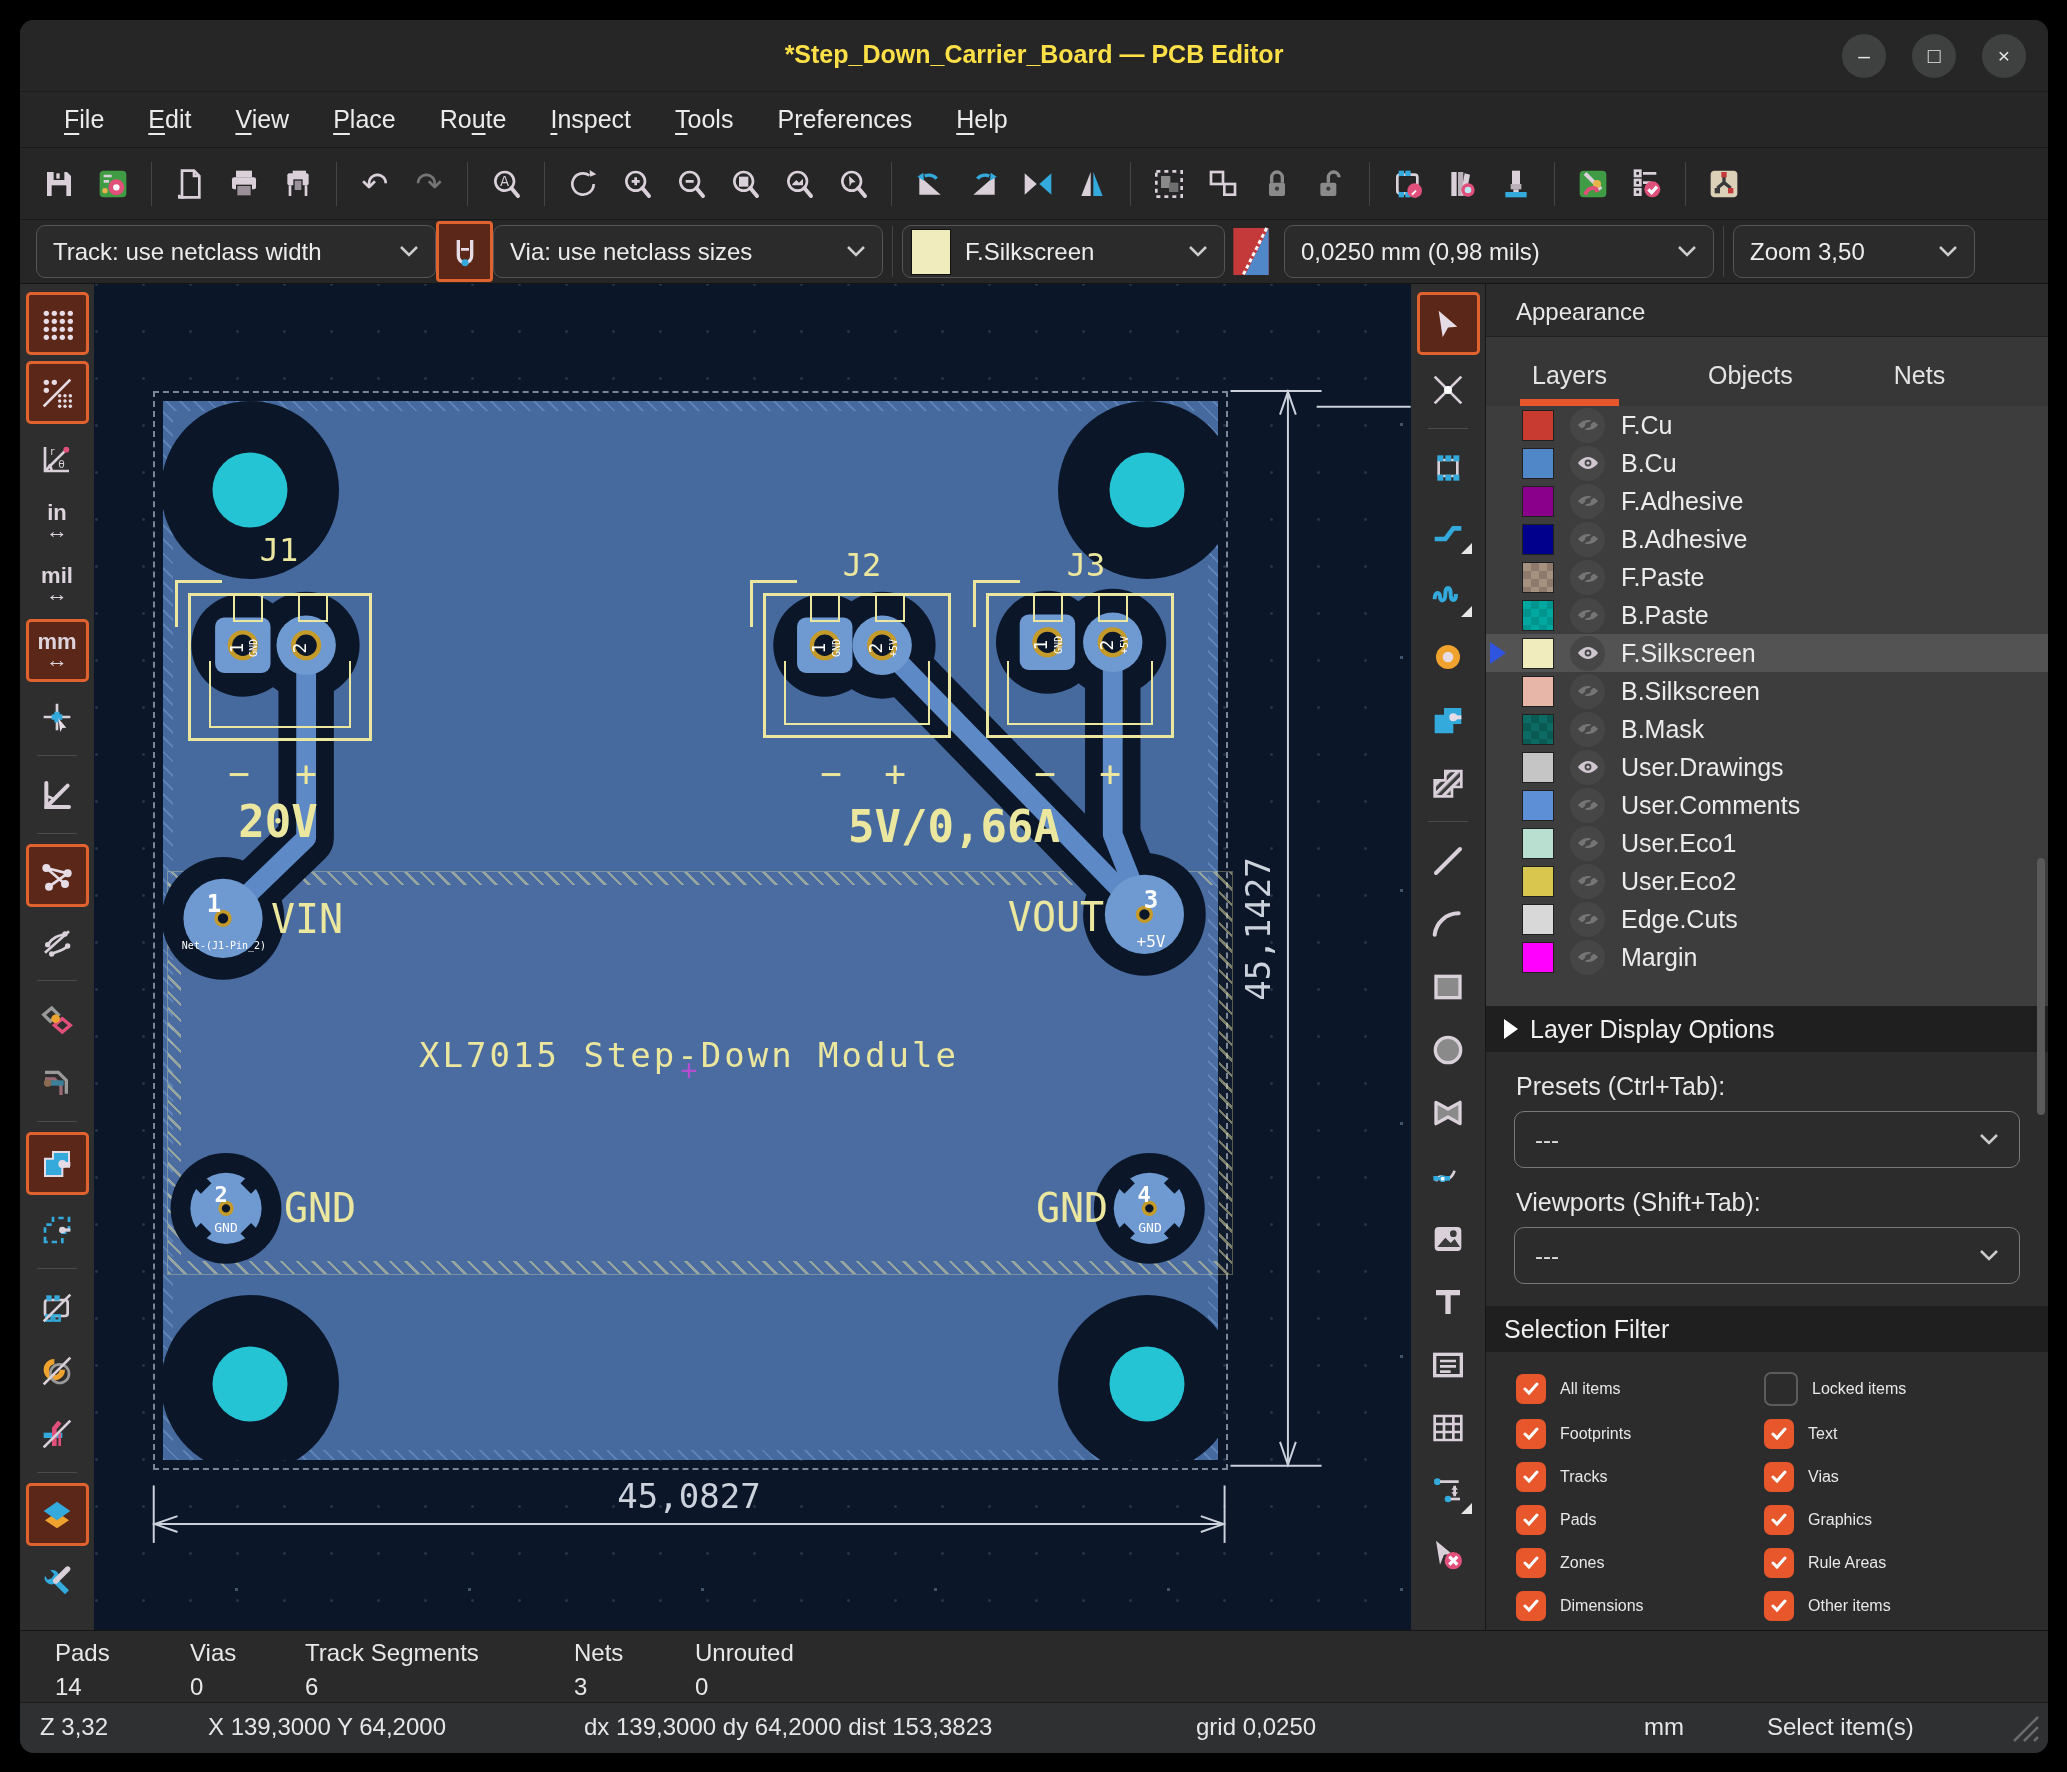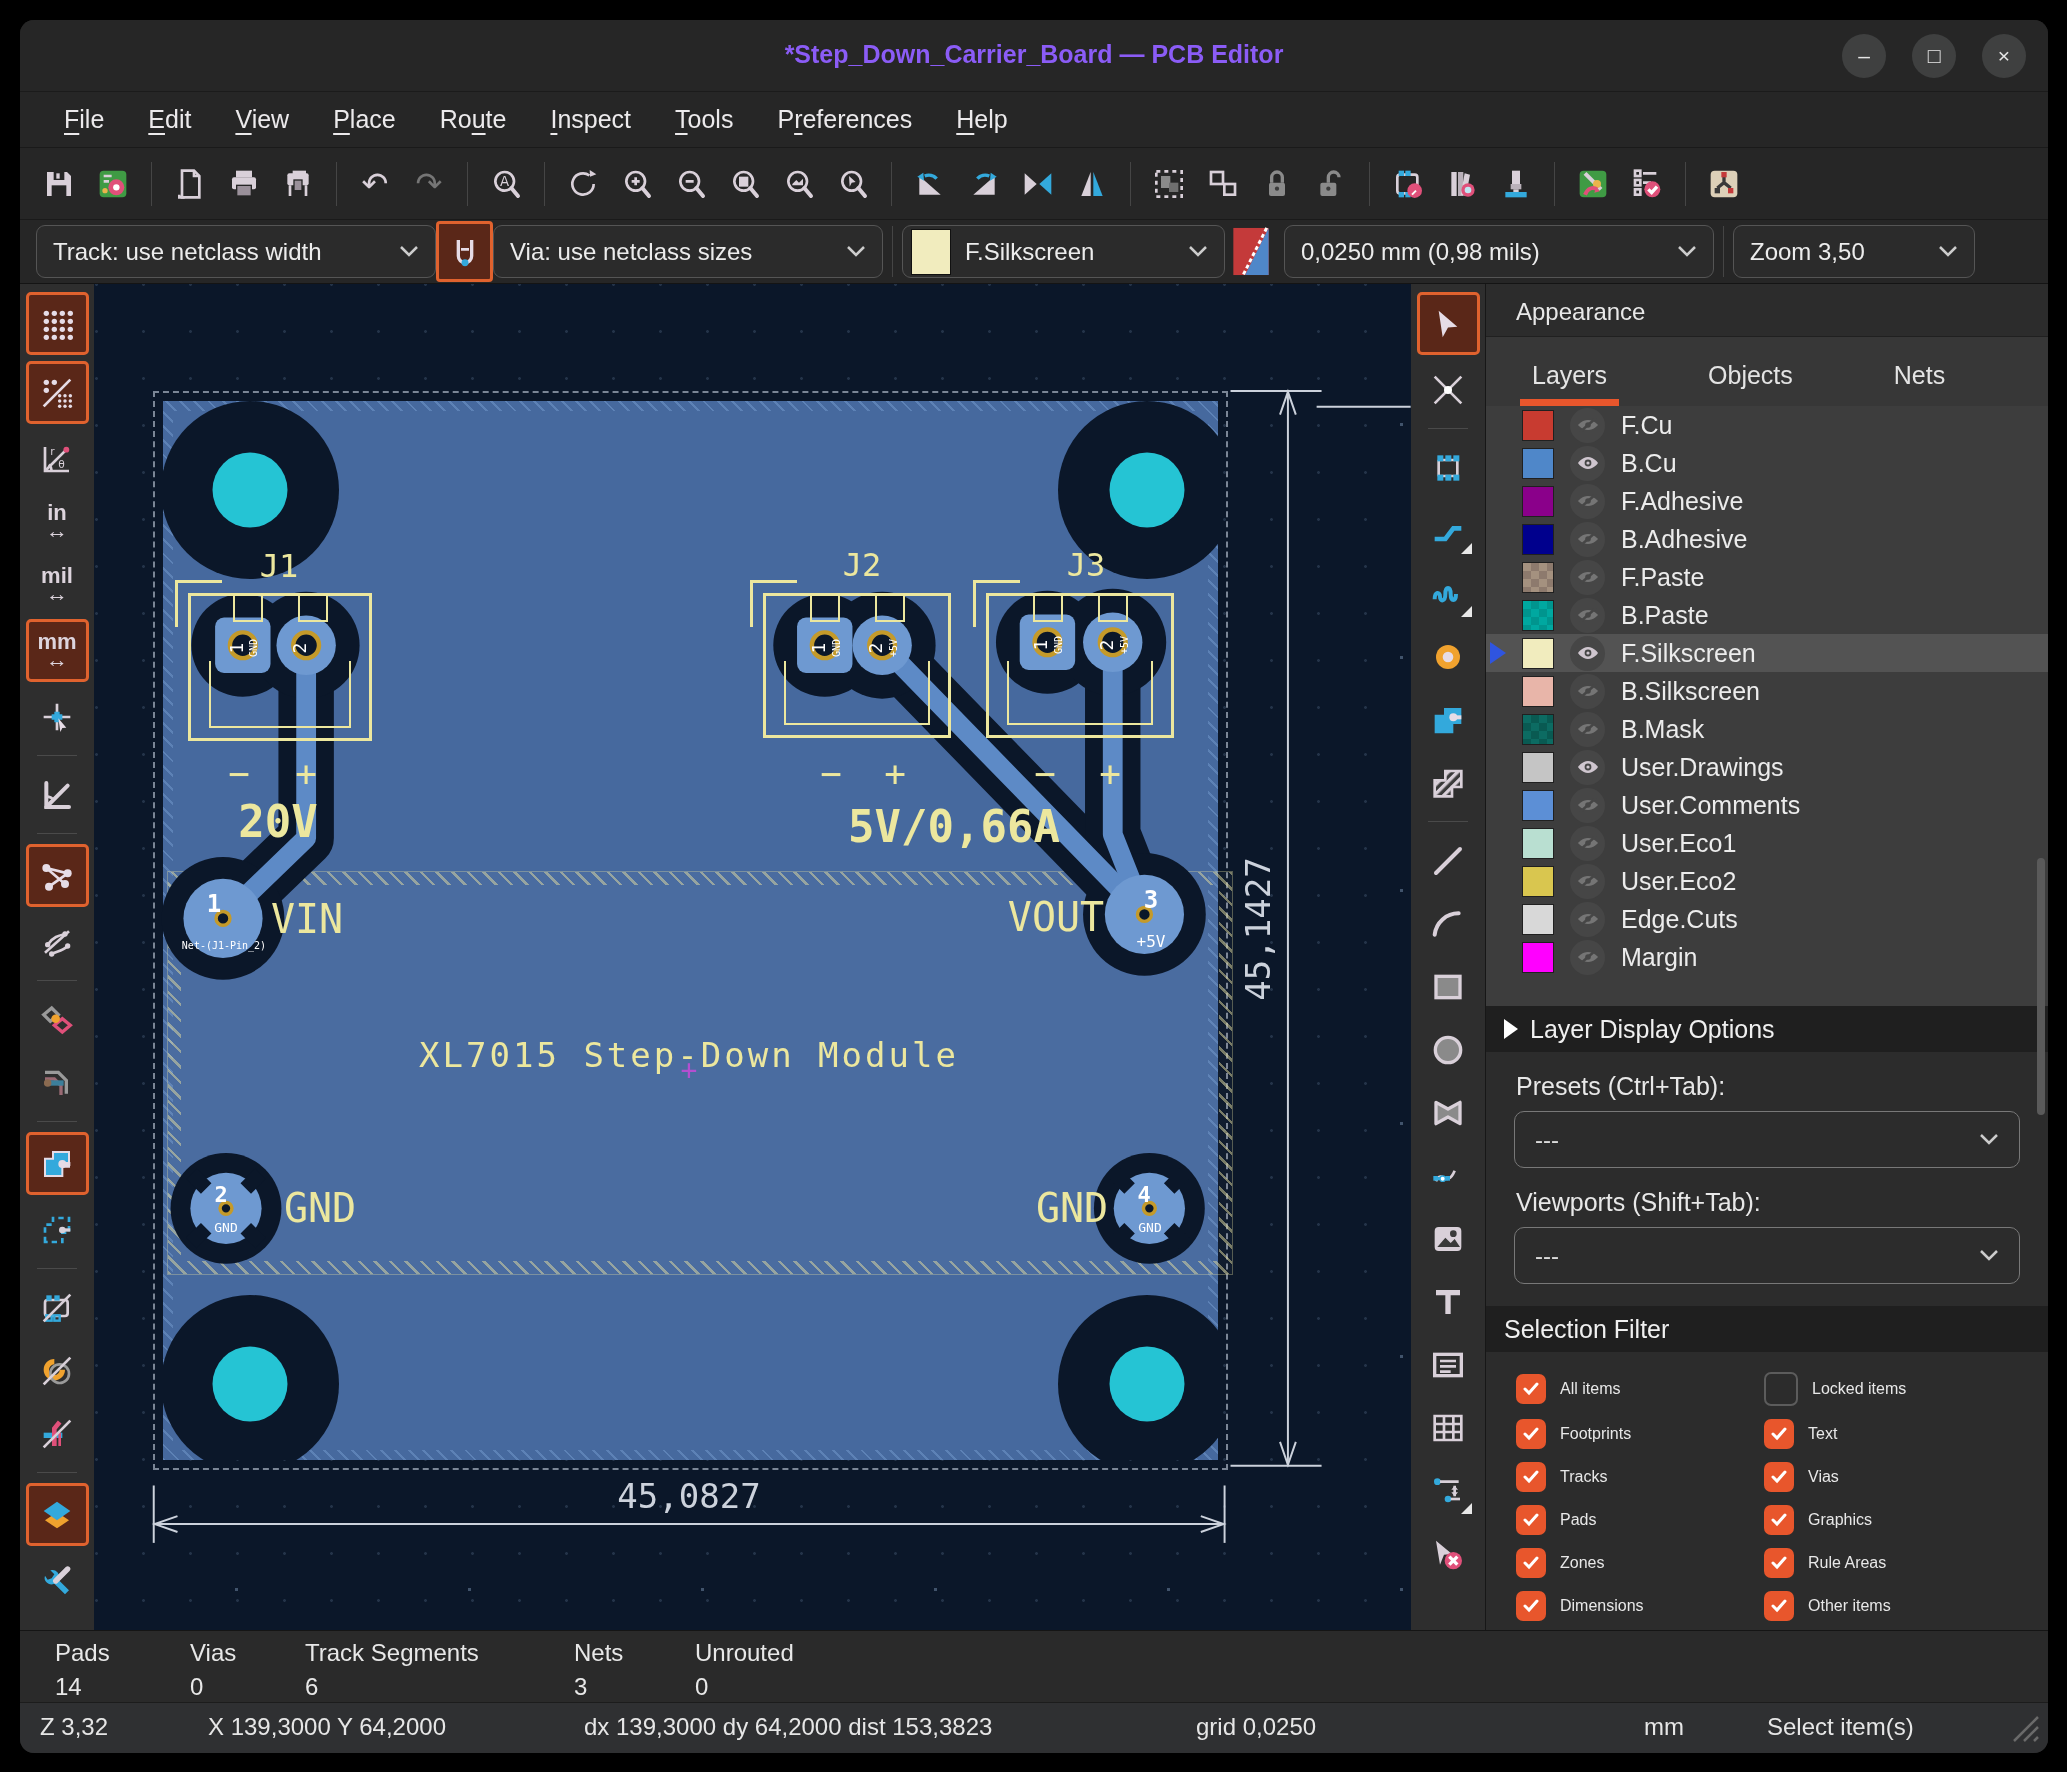--- a/index.html
+++ b/index.html
@@ -2,21 +2,21 @@
 <html><head>
 <meta charset="utf-8">
 <style>
   html,body{margin:0;padding:0;background:#000;}
   body{width:2067px;height:1772px;position:relative;overflow:hidden;
        font-family:"Liberation Sans",sans-serif;color:#e8e8e8;-webkit-font-smoothing:antialiased;}
   .window{position:absolute;left:20px;top:20px;width:2028px;height:1733px;background:#262626;
           border-radius:14px;overflow:hidden;display:flex;flex-direction:column;}
   
   .titlebar{height:71px;position:relative;background:#262626;border-bottom:1px solid #1b1b1b;flex:0 0 auto;}
-  .titlebar .title{position:absolute;left:0;right:0;top:20px;text-align:center;font-size:25px;font-weight:bold;color:#8b5cf6;}
+  .titlebar .title{position:absolute;left:0;right:0;top:20px;text-align:center;font-size:25px;font-weight:bold;color:#fde047;}
   .winbtns{position:absolute;right:22px;top:14px;display:flex;gap:26px;}
   .wbtn{width:44px;height:44px;border-radius:50%;background:#3f4040;display:flex;align-items:center;justify-content:center;
         font-size:21px;color:#e6e6e6;}
   
   .menubar{height:55px;display:flex;align-items:center;gap:44px;padding:0 0 0 44px;background:#262626;border-bottom:1px solid #1a1a1a;flex:0 0 auto;}
   .menu-item{font-size:25px;color:#eceaec;cursor:default;}
   .menu-item u{text-underline-offset:5px;text-decoration-thickness:2px;}
   
   .toolbar{height:71px;display:flex;align-items:center;padding:0 14px;gap:4px;background:#262626;border-bottom:1px solid #1a1a1a;flex:0 0 auto;}
   .tbtn{width:50px;height:53px;border-radius:6px;display:flex;align-items:center;justify-content:center;flex:0 0 auto;}
@@ -663,21 +663,21 @@
         <div class="notch" style="left:44px;"></div>
           <div class="notch" style="left:109px;"></div>
       </div>
       <div class="silkbox" style="left:892px;top:309px;width:182px;height:139px;">
         <div class="bracket"></div>
           <div class="silkin"></div>
         <div class="notch" style="left:44px;"></div>
           <div class="notch" style="left:109px;"></div>
       </div>
 
-      <div class="silktext" style="left:185px;top:282px;font-size:32px;">J1</div>
+      <div class="silktext" style="left:185px;top:266px;font-size:32px;">J1</div>
       <div class="silktext" style="left:768px;top:281px;font-size:32px;">J2</div>
       <div class="silktext" style="left:992px;top:281px;font-size:32px;">J3</div>
       <div class="silktext" style="left:145px;top:489px;font-size:36px;">−</div>
       <div class="silktext" style="left:212px;top:489px;font-size:36px;">+</div>
       <div class="silktext" style="left:737px;top:489px;font-size:36px;">−</div>
       <div class="silktext" style="left:801px;top:489px;font-size:36px;">+</div>
       <div class="silktext" style="left:951px;top:489px;font-size:36px;">−</div>
       <div class="silktext" style="left:1016px;top:489px;font-size:36px;">+</div>
       <div class="silktext" style="left:184px;top:537px;font-size:44px;font-weight:bold;">20V</div>
       <div class="silktext" style="left:860px;top:542px;font-size:44px;font-weight:bold;">5V/0,66A</div>

